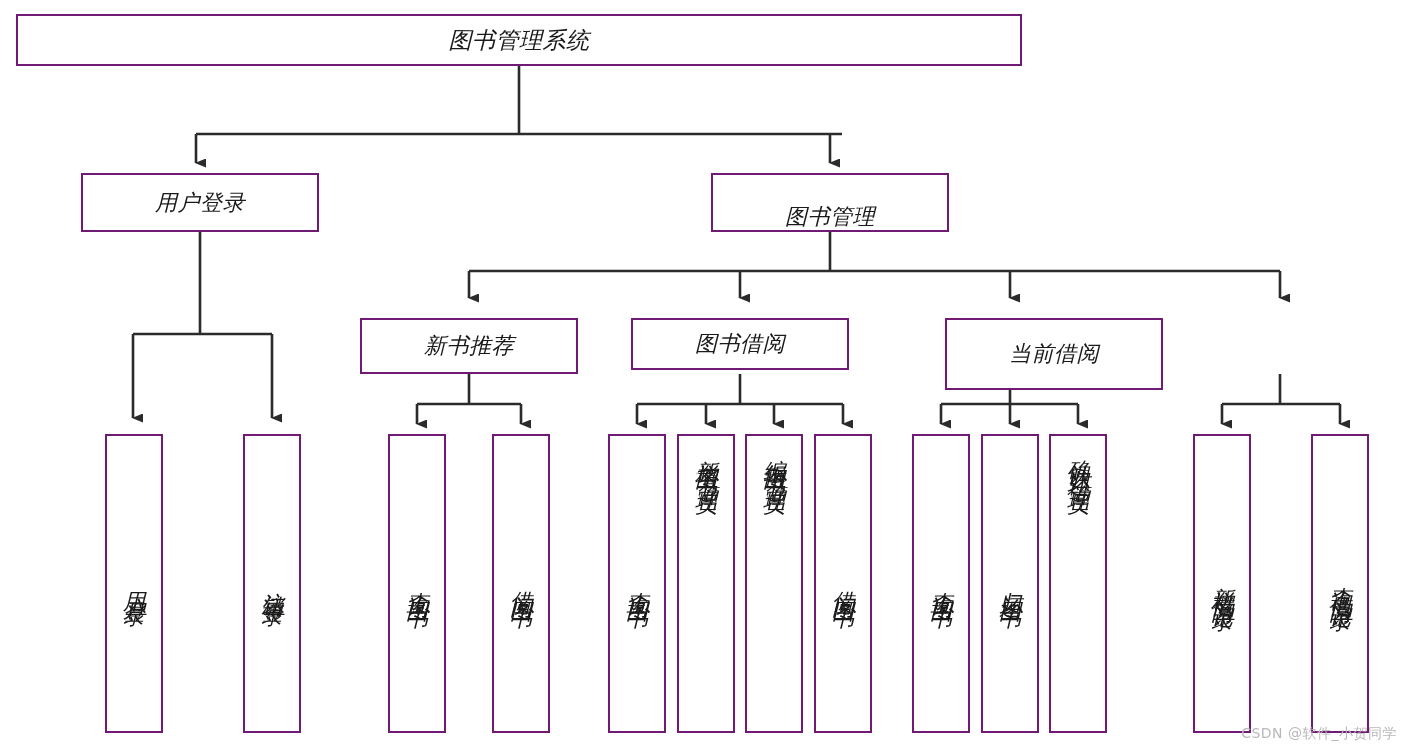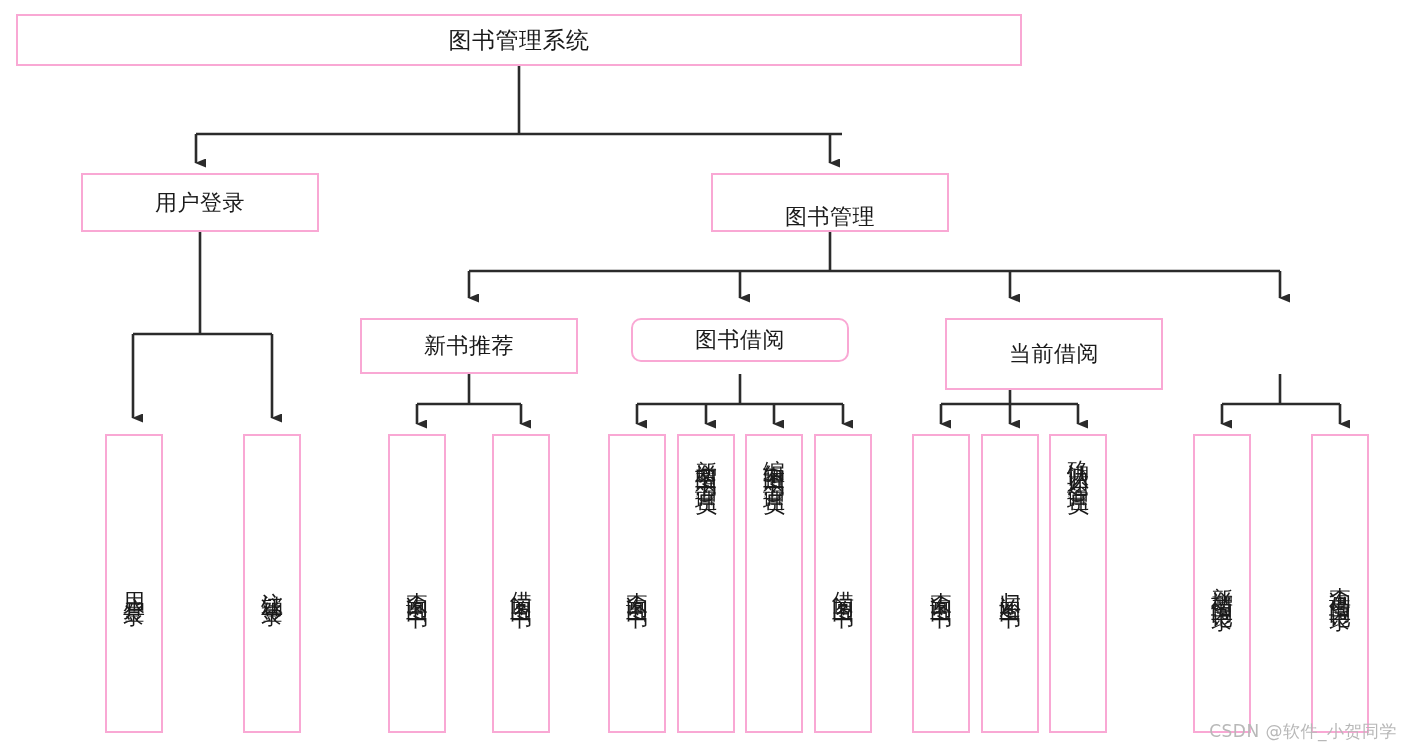--- a/index.html
+++ b/index.html
@@ -22,26 +22,27 @@
     position: absolute;
     left: 0;
     top: 0;
     width: 1405px;
     height: 747px;
     pointer-events: none;
   }
   .node {
     position: absolute;
     box-sizing: border-box;
-    border: 2px solid #f9a8d4;
+    border: 2px solid #701a75;
     background: #ffffff;
     display: flex;
     align-items: center;
     justify-content: center;
     color: #1a1a1a;
+    font-style: italic;
   }
   .node .label {
     display: block;
     text-align: center;
     line-height: 1.16;
     letter-spacing: 0.5px;
   }
   
   .node.horiz .label {
     writing-mode: horizontal-tb;
@@ -66,21 +67,21 @@
   }
   
   .node.vert.mid {
     align-items: center;
     padding-top: 0;
   }
   #watermark {
     position: absolute;
     right: 8px;
     bottom: 4px;
-    font-size: 17px;
+    font-size: 14px;
     color: #b8b8b8;
     letter-spacing: 0.5px;
     white-space: nowrap;
     font-family: "DejaVu Sans", "Liberation Sans", sans-serif;
   }
 </style>
 </head>
 <body>
 
 <div id="diagram-canvas">
@@ -142,21 +143,21 @@
   <div class="node horiz" style="left:81px; top:173px; width:238px; height:59px;">
     <span class="label">用户登录</span>
   </div>
   <div class="node horiz" style="left:711px; top:173px; width:238px; height:59px;align-items:flex-end;">
     <span class="label">图书管理</span>
   </div>
 
   <div class="node horiz" style="left:360px; top:318px; width:218px; height:56px;">
     <span class="label">新书推荐</span>
   </div>
-  <div class="node horiz" style="left:631px; top:318px; width:218px; height:44px;border-radius:10px;">
+  <div class="node horiz" style="left:631px; top:318px; width:218px; height:52px;">
     <span class="label">图书借阅</span>
   </div>
   <div class="node horiz" style="left:945px; top:318px; width:218px; height:72px;">
     <span class="label">当前借阅</span>
   </div>
 
   <div class="node vert mid" style="left:105px; top:434px; width:58px; height:299px;">
     <span class="label">用户登录</span>
   </div>
   <div class="node vert mid" style="left:243px; top:434px; width:58px; height:299px;">

